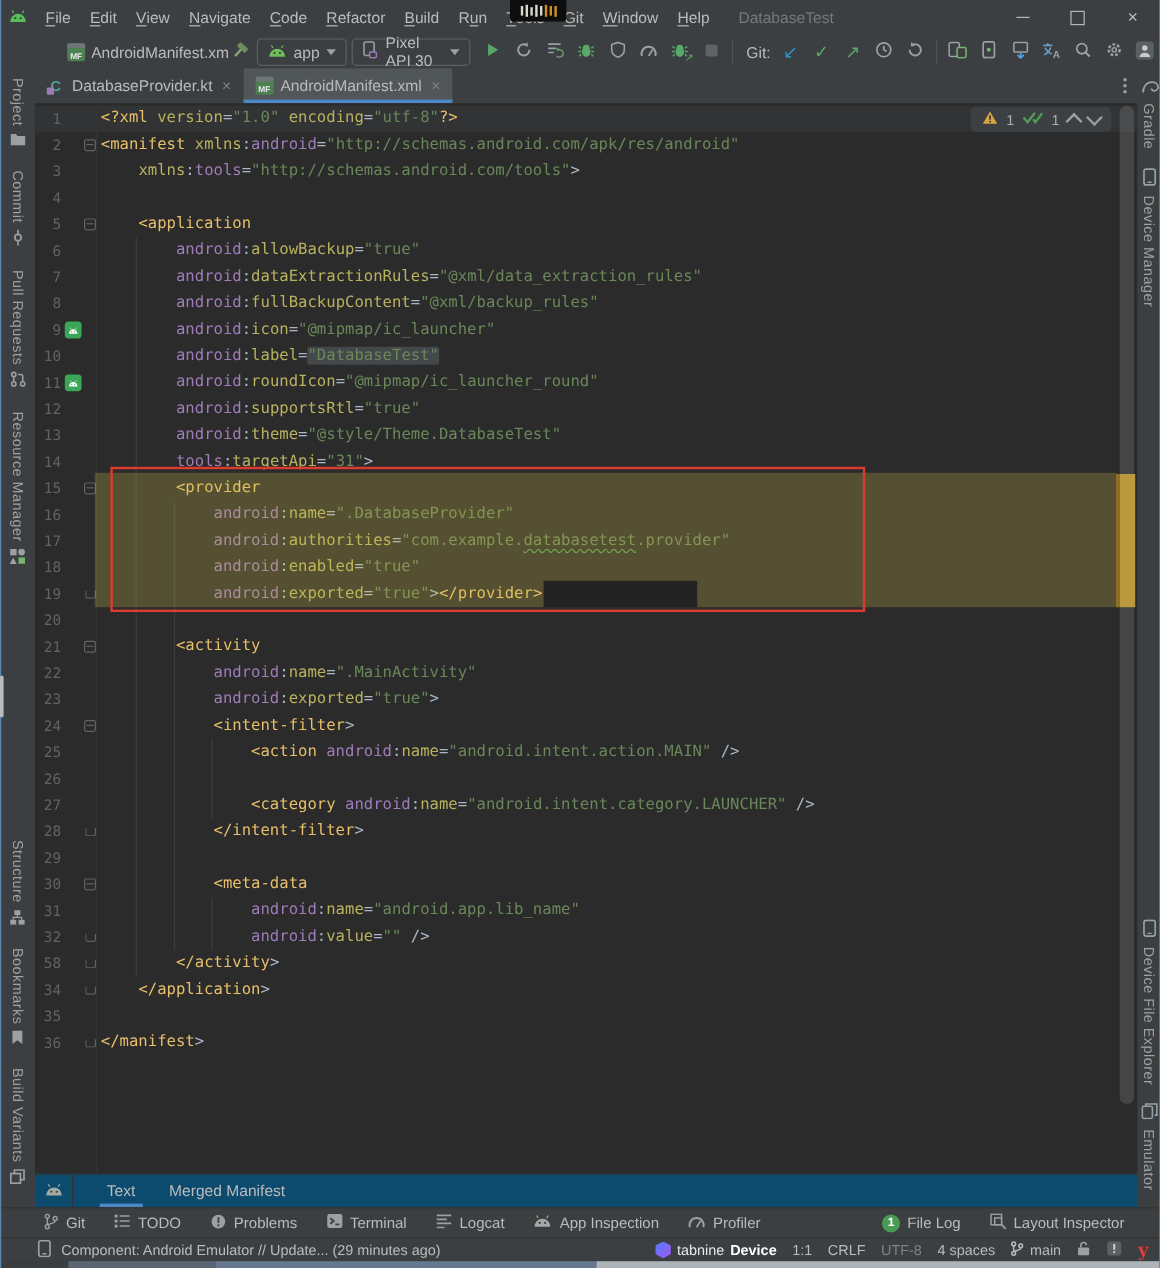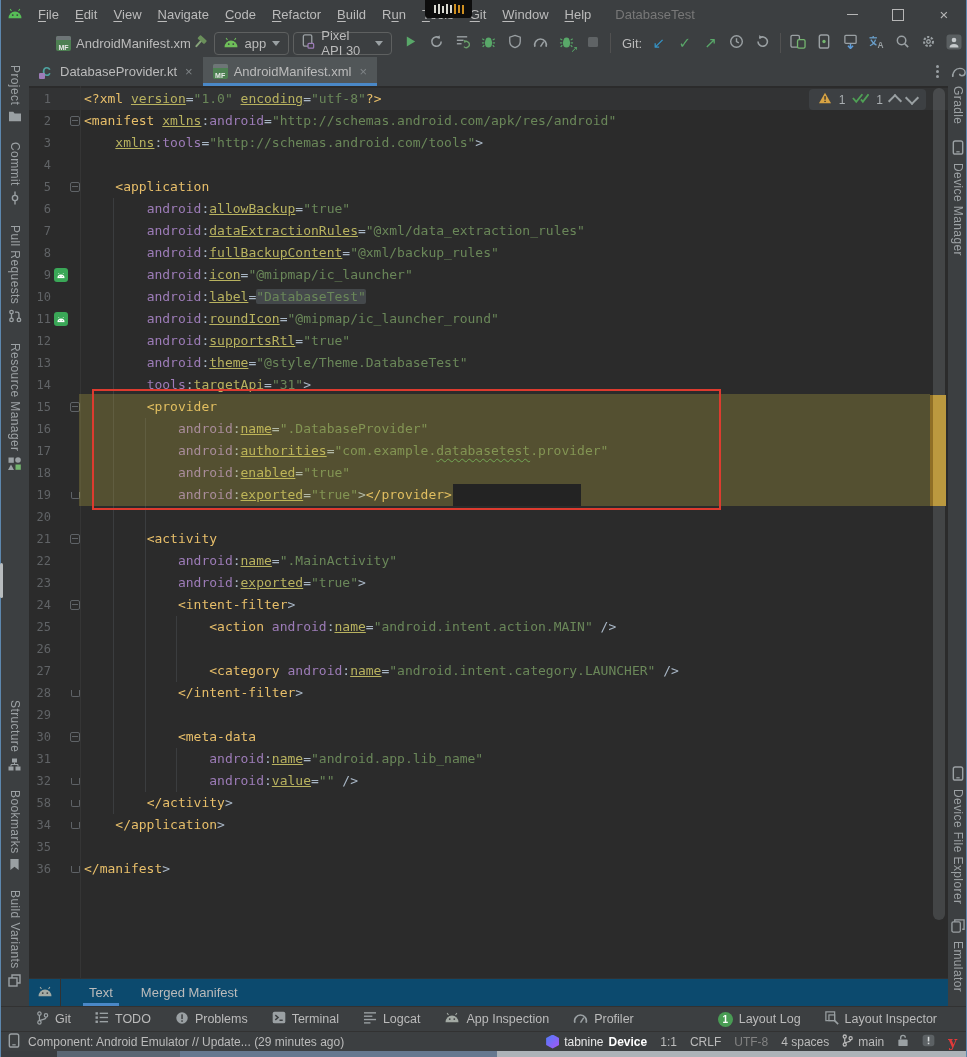--- a/index.html
+++ b/index.html
@@ -67,21 +67,21 @@
   .line{display:flex;height:22px;align-items:center;font-family:"DejaVu Sans Mono",monospace;font-size:13px;line-height:22px;}
   .line.cur{background:#323334;}
   .ln{width:20px;margin-left:2px;text-align:right;color:#606366;font-size:12px;flex:none;}
   .gi{width:16px;margin-left:2px;flex:none;display:flex;align-items:center;justify-content:center;}
   .fd{width:12px;flex:none;display:flex;align-items:center;justify-content:center;}
   .tx{white-space:pre;padding-left:3px;color:#a9b7c6;}
   .launch{width:14px;height:14px;border-radius:3px;background:#3aa757;display:flex;align-items:center;justify-content:center;}
   .fold-s{width:8px;height:8px;border:1px solid #5f6367;border-radius:2px;position:relative;}
   .fold-s::after{content:"";position:absolute;left:1px;right:1px;top:3px;height:1px;background:#5f6367;}
   .fold-e{width:7px;height:6px;border:1px solid #5f6367;border-top:none;border-radius:0 0 2px 2px;}
-  .c-tg{color:#e8bf6a;} .c-pl{color:#a9b7c6;} .c-at{color:#b8b25f;text-decoration:underline;} .c-pu{color:#a9b7c6;}
+  .c-tg{color:#e8bf6a;} .c-pl{color:#a9b7c6;} .c-at{color:#b8b25f;} .c-pu{color:#a9b7c6;}
   .c-ns{color:#9d7cb8;} .c-st{color:#6a8759;}
   .c-sh{color:#6a8759;background:#44484b;border-radius:2px;}
   .c-sw{color:#6a8759;text-decoration:underline;text-decoration-style:wavy;text-decoration-color:#55a05a;text-underline-offset:3px;text-decoration-thickness:1px;}
   .guide{position:absolute;width:1px;background:#3b3d3f;z-index:1;}
   .gutter-sep{position:absolute;left:51px;top:0;bottom:0;width:1px;background:#353535;z-index:1;}
   .scroll-thumb{position:absolute;left:904px;top:2px;width:12px;height:832px;background:rgba(166,174,178,.20);border-radius:6px;z-index:2;}
   .hl-olive{position:absolute;left:50px;top:308px;width:851px;height:112px;background:rgba(207,191,67,0.25);z-index:3;}
   .hl-notch{position:absolute;left:424px;top:398px;width:128px;height:22px;background:#232323;z-index:4;}
   .red-annot{position:absolute;left:63px;top:303px;width:629px;height:121px;border:2px solid #dd3b2f;box-sizing:border-box;z-index:5;}
   .scroll-mark{position:absolute;left:901px;top:309px;width:16px;height:111px;z-index:6;
@@ -99,21 +99,21 @@
   .btab{height:27px;display:flex;align-items:center;padding:0 14px;position:relative;}
   .btab.active::after{content:"";position:absolute;left:8px;right:8px;bottom:0;height:3px;background:#4a88c7;}
   .toolwin{position:absolute;left:0;top:1006px;width:967px;height:25px;background:#3c3f41;border-top:1px solid #323232;
       box-sizing:border-box;display:flex;align-items:center;padding:0 30px 0 36px;gap:24px;font-size:12.5px;}
   .twitem{display:flex;align-items:center;gap:6px;white-space:nowrap;}
   .tw-right{margin-left:auto;display:flex;gap:24px;}
   .badge1{width:15px;height:15px;border-radius:50%;background:#499c54;color:#fff;font-size:10px;display:flex;
       align-items:center;justify-content:center;font-weight:bold;}
   .statusbar{position:absolute;left:0;top:1031px;width:967px;height:20px;background:#3c3f41;border-top:1px solid #323232;
       box-sizing:border-box;display:flex;align-items:center;padding:0 10px 0 8px;font-size:12px;gap:13px;}
-  .sb-left{display:flex;align-items:center;gap:8px;margin-right:auto;}
+  .sb-left{display:flex;align-items:center;gap:8px;margin-right:auto;margin-left:23px;}
   .sb-item{white-space:nowrap;display:flex;align-items:center;gap:5px;}
   .dim{color:#828282;}
   .hex{width:13px;height:14px;background:linear-gradient(135deg,#4f7df9,#a855f7);
       clip-path:polygon(50% 0,100% 25%,100% 75%,50% 100%,0 75%,0 25%);}
   .red-y{color:#e03a3a;font-weight:bold;font-size:15px;font-family:"DejaVu Serif",serif;}
   .taskbar{position:absolute;left:0;top:1051px;width:967px;height:6px;display:flex;}
   .taskbar i{display:block;height:6px;}
 </style>
 </head>
 <body>
@@ -847,21 +847,21 @@
               <line x1="8" y1="12.5" x2="11.5" y2="7" stroke="#9aa0a3" stroke-width="1.6"></line>
             </svg></span>
           <span>Profiler</span>
         </div>
       </div>
     <div class="tw-right" id="tw-right">
         <div class="twitem">
           <span>
             <span class="badge1">1</span>
           </span>
-          <span>Layout Log</span>
+          <span>File Log</span>
         </div>
         <div class="twitem">
           <span><svg width="14" height="14" viewBox="0 0 16 16">
               <rect x="1" y="1" width="10" height="10" fill="none" stroke="#9aa0a3" stroke-width="1.4"></rect>
               <rect x="4.5" y="4.5" width="6.5" height="6.5" fill="#3c3f41" stroke="#9aa0a3" stroke-width="1.4"></rect>
               <line x1="11" y1="11" x2="15" y2="15" stroke="#9aa0a3" stroke-width="1.8"></line>
             </svg></span>
           <span>Layout Inspector</span>
         </div>
       </div>

